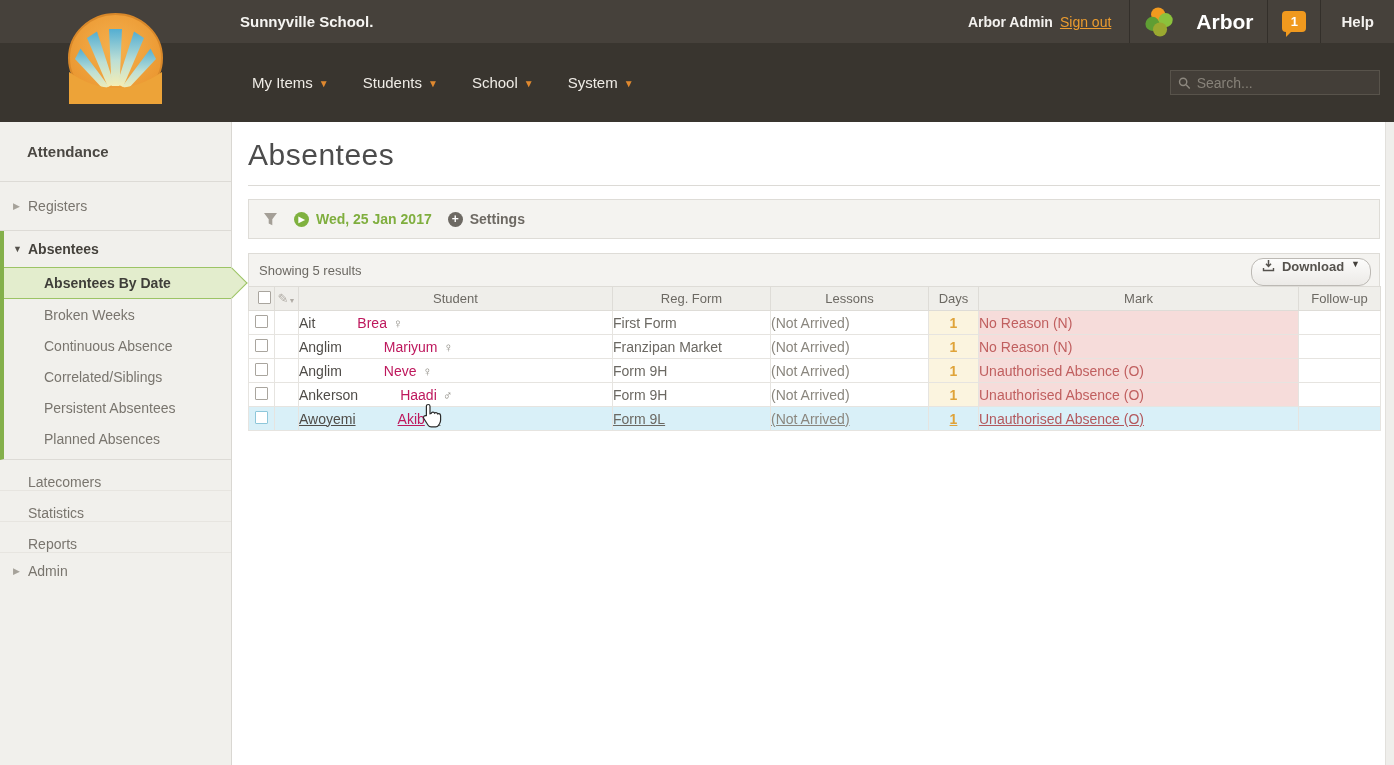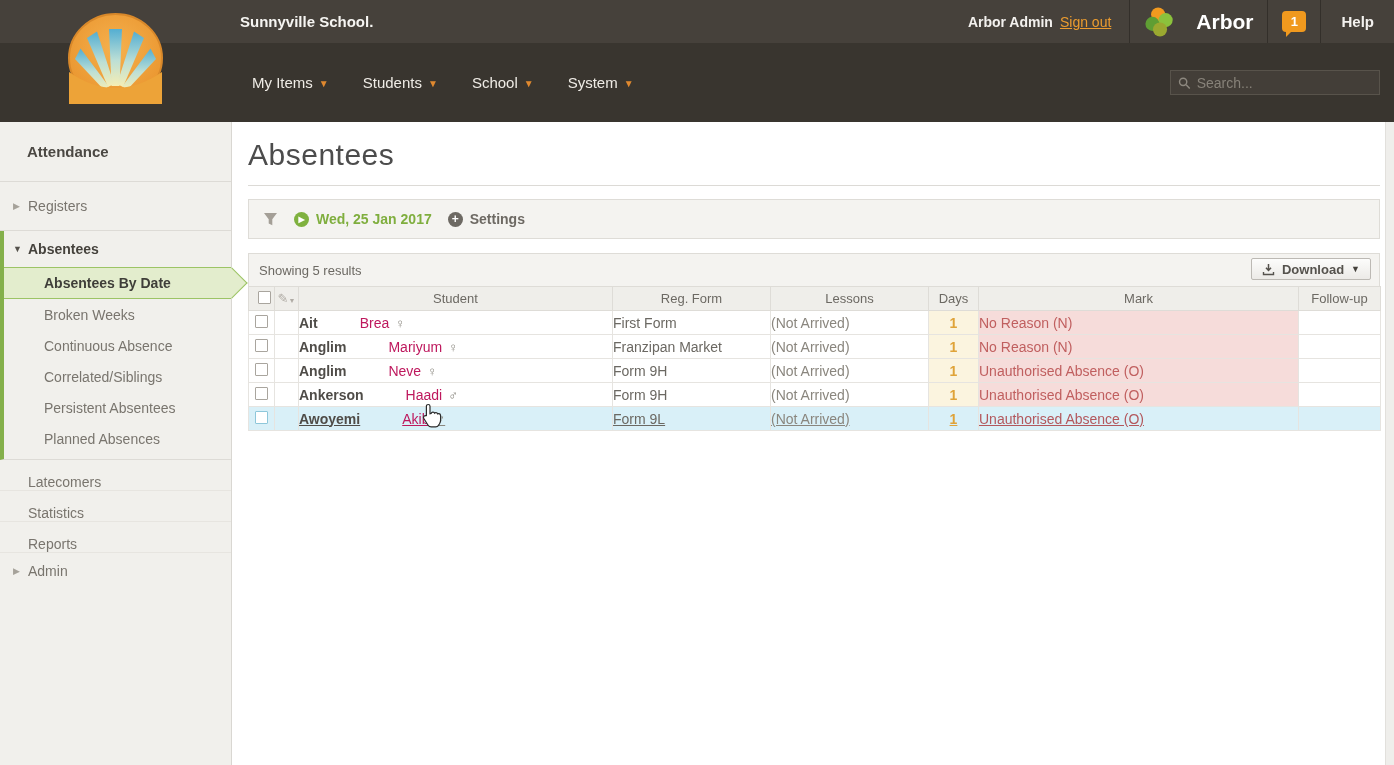--- a/index.html
+++ b/index.html
@@ -55,28 +55,28 @@
   .title-rule { border:none; border-top:1px solid #dcdad6; margin-top:13px; }
   .filter-bar { margin-top:13px; height:40px; background:#f4f3f0; border:1px solid #dedcd7; display:flex; align-items:center; padding:0 14px; gap:16px; }
   .chip { display:flex; align-items:center; gap:7px; cursor:pointer; font-size:14px; }
   .chip-date { color:#7fae3e; font-weight:bold; }
   .chip-settings { color:#6d6963; font-weight:bold; }
   .circ { width:15px; height:15px; border-radius:50%; display:flex; align-items:center; justify-content:center; color:#fff; }
   .circ.green { background:#7fb13f; font-size:8px; }
   .circ.gray { background:#6d6963; font-size:12px; font-weight:bold; line-height:1; }
 
   .results-bar { position:relative; margin-top:14px; height:33px; background:#f4f3f0; border:1px solid #dedcd7; border-bottom:none; display:flex; align-items:center; padding-left:10px; font-size:13px; color:#6c6963; }
-  .dl-btn { position:absolute; right:8px; top:4px; height:22px; display:flex; align-items:center; gap:7px; padding:0 10px; background:linear-gradient(#fcfcfb,#eceae7); border:1px solid #bcb9b4; border-radius:2px; font-size:13px; font-weight:bold; color:#55524d; cursor:pointer; }
+  .dl-btn { position:absolute; right:8px; top:4px; height:28px; display:flex; gap:7px; padding:0 10px; background:linear-gradient(#fcfcfb,#eceae7); border:1px solid #bcb9b4; border-radius:12px; font-size:13px; font-weight:bold; color:#55524d; cursor:pointer; }
   .dl-caret { font-size:9px; color:#44413c; }
 
   table.grid { width:1132px; border-collapse:collapse; table-layout:fixed; }
   .grid th { background:#efeeea; border:1px solid #dedcd7; height:24px; font-size:13px; font-weight:normal; color:#6c6963; text-align:center; }
   .grid td { border:1px solid #e6e4e0; height:24px; font-size:14px; color:#6b6862; padding:0; vertical-align:middle; }
   .cell-pad { padding-left:10px; }
-  .surname { font-weight:bold; color:#4f4c48; }
+  .surname { font-weight:normal; color:#4f4c48; }
   .firstname { color:#be185d; margin-left:5px;padding-left:37px; }
   .gender { color:#8a877f; font-size:13px; margin-left:6px; }
   .cb { width:13px; height:13px; border:1px solid #a9a59e; background:#fff; border-radius:1px; margin-left:6px; display:inline-block; cursor:pointer; }
   th .cb { margin-left:6px; }
   .pencil { color:#b0aca5; font-size:13px; } .pencil-caret { color:#b0aca5; font-size:7px; }
   td.days { background:#fbf4df; color:#dfa339; text-align:center; font-weight:bold; }
   td.mark { background:#f6dcda; color:#c05f5f; }
   td.muted, .muted { color:#8a867e; }
   tr.hovered td { background:#d9f0f8 !important; }
   tr.hovered td span, tr.hovered td .firstname, tr.hovered td .surname { text-decoration:underline; }

